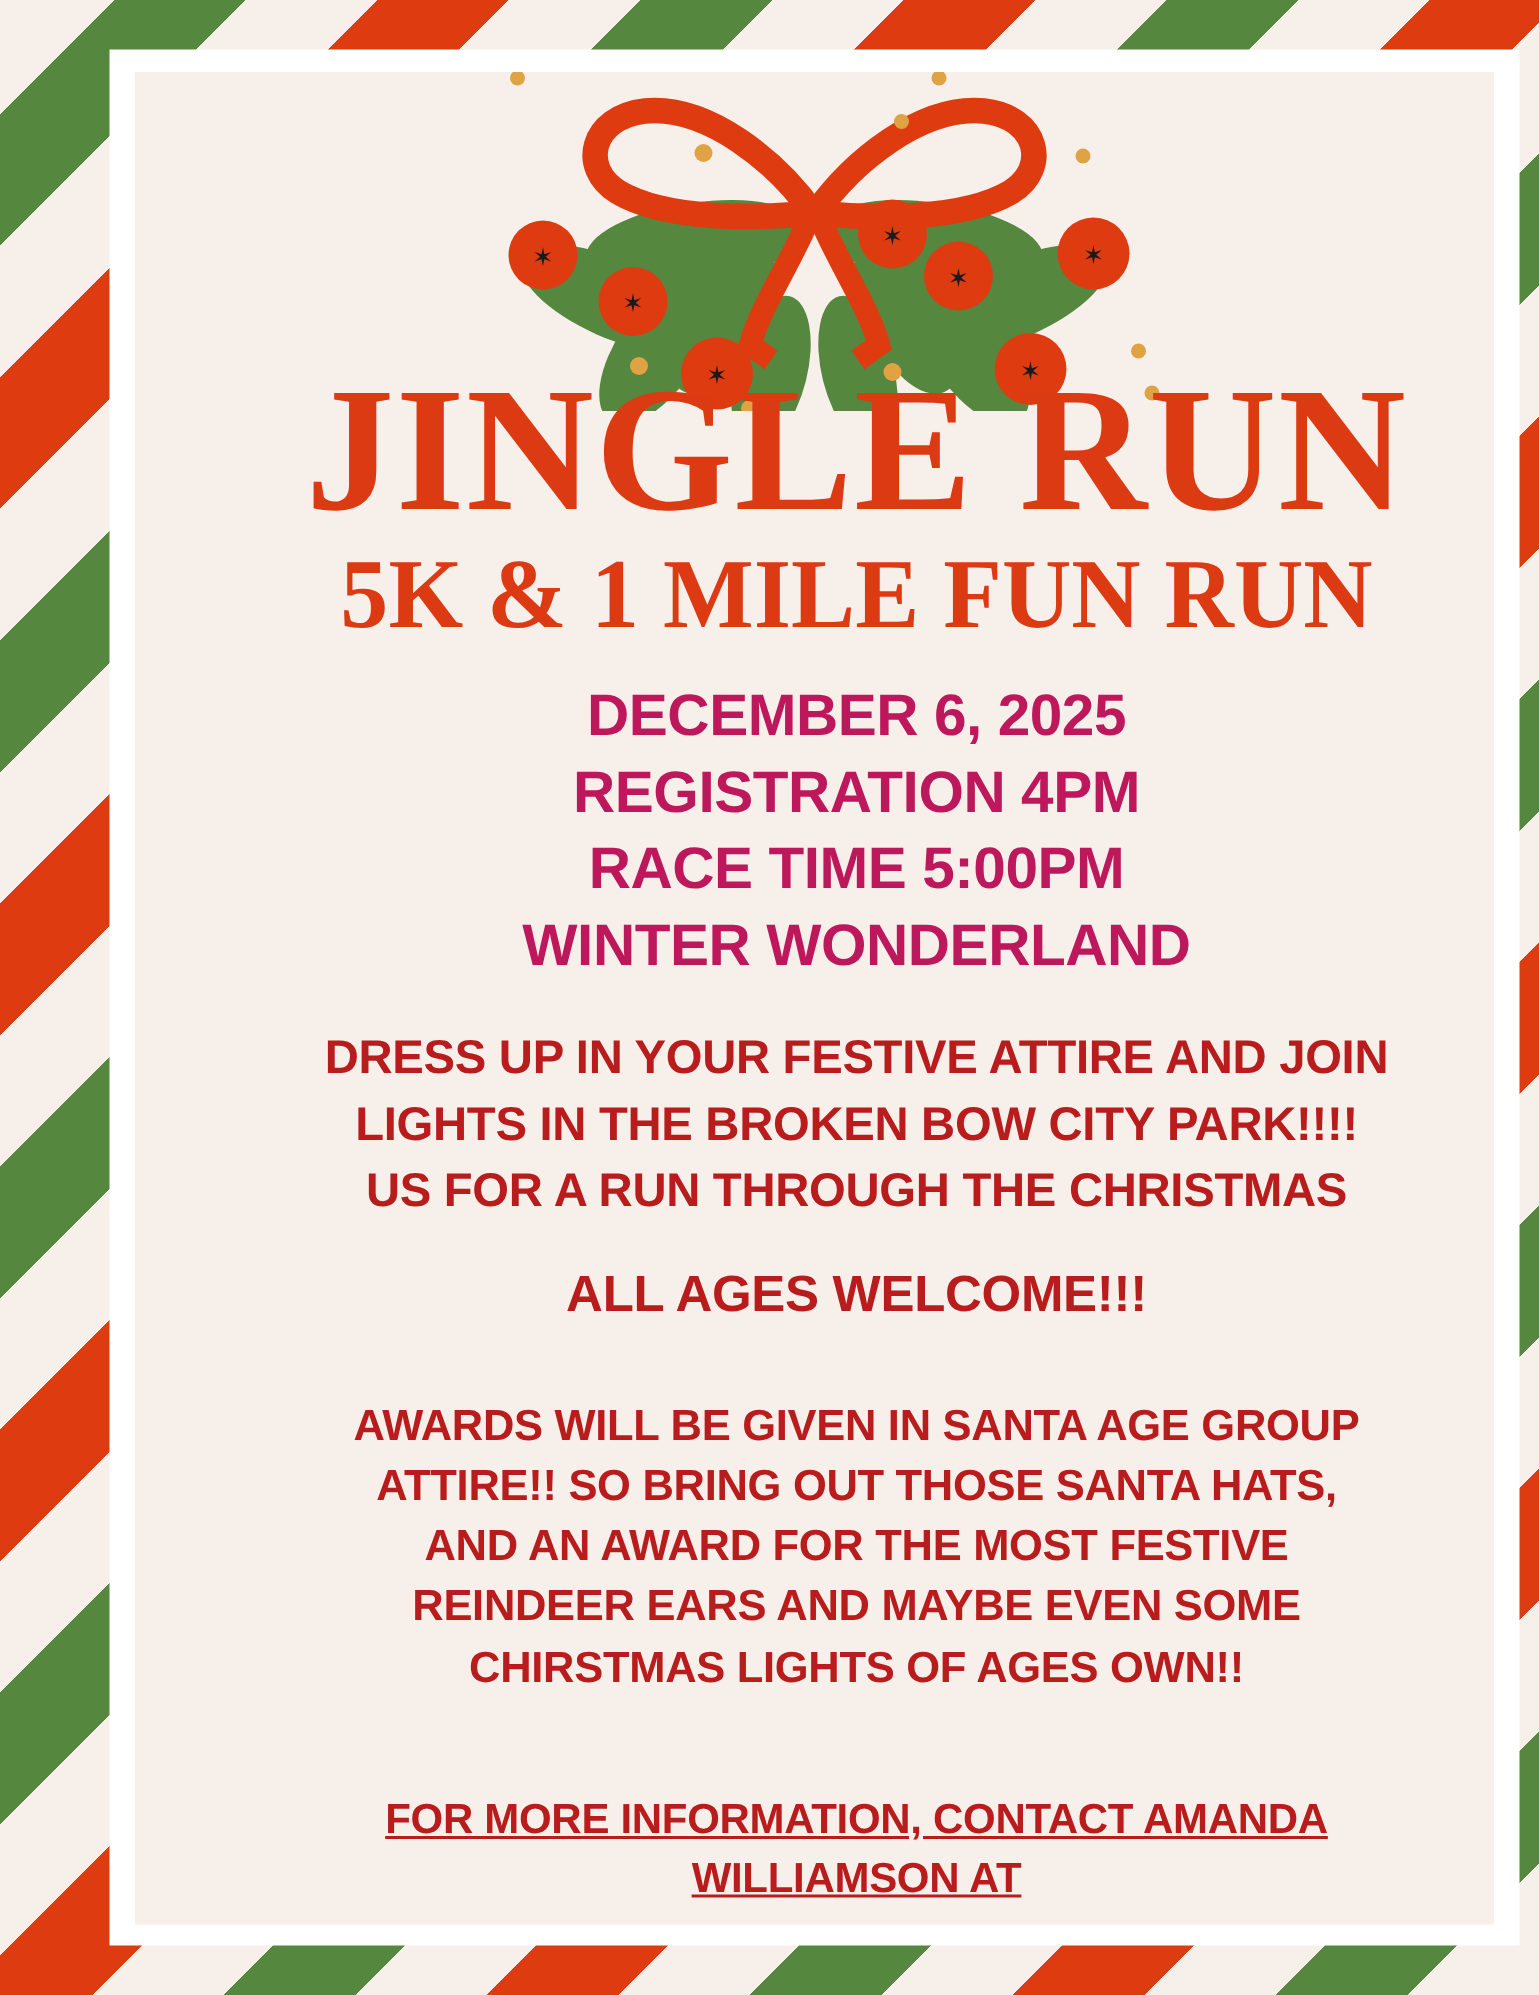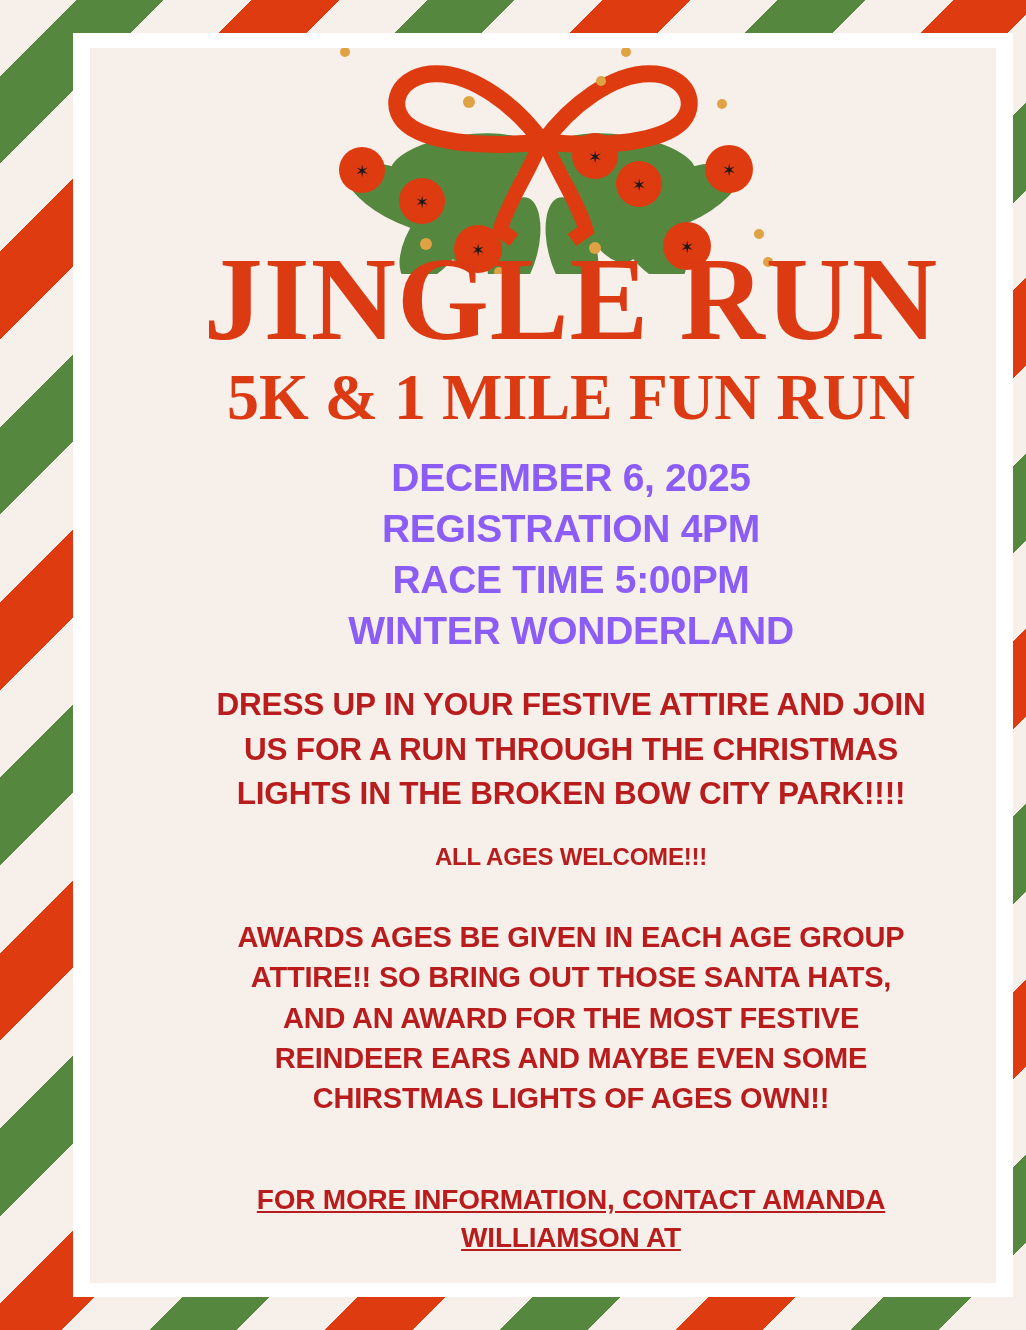--- a/index.html
+++ b/index.html
@@ -97,21 +97,21 @@
     transform: scaleX(0.97);
   }
 
   .details {
     margin: 0;
     padding-top: 22px;
   }
   .details .line {
     font-family: "Liberation Sans", sans-serif;
     font-weight: bold;
-    color: #8b5cf6;
+    color: #be185d;
     font-size: 39px;
     line-height: 1.31;
     letter-spacing: -0.3px;
     white-space: nowrap;
   }
 
   .para {
     font-family: "Liberation Sans", sans-serif;
     font-weight: bold;
     color: #b91c1c;
@@ -124,21 +124,21 @@
   #desc-block .line {
     font-size: 31.5px;
     line-height: 1.4;
     white-space: nowrap;
   }
 
   #allages-block {
     padding-top: 26px;
   }
   #allages-block .line {
-    font-size: 24px;
+    font-size: 34px;
     line-height: 1.35;
     white-space: nowrap;
   }
 
   #awards-block {
     padding-top: 44px;
   }
   #awards-block .line {
     font-size: 29px;
     line-height: 1.39;
@@ -253,30 +253,30 @@
 
         <div class="details">
           <div class="line">DECEMBER 6, 2025</div>
           <div class="line">REGISTRATION 4PM</div>
           <div class="line">RACE TIME 5:00PM</div>
           <div class="line">WINTER WONDERLAND</div>
         </div>
 
         <div id="desc-block" class="para">
           <div class="line">DRESS UP IN YOUR FESTIVE ATTIRE AND JOIN</div>
+          <div class="line">LIGHTS IN THE BROKEN BOW CITY PARK!!!!</div>
           <div class="line">US FOR A RUN THROUGH THE CHRISTMAS</div>
-          <div class="line">LIGHTS IN THE BROKEN BOW CITY PARK!!!!</div>
         </div>
 
         <div id="allages-block" class="para">
           <div class="line">ALL AGES WELCOME!!!</div>
         </div>
 
         <div id="awards-block" class="para">
-          <div class="line">AWARDS AGES BE GIVEN IN EACH AGE GROUP</div>
+          <div class="line">AWARDS WILL BE GIVEN IN SANTA AGE GROUP</div>
           <div class="line">ATTIRE!! SO BRING OUT THOSE SANTA HATS,</div>
           <div class="line">AND AN AWARD FOR THE MOST FESTIVE</div>
           <div class="line">REINDEER EARS AND MAYBE EVEN SOME</div>
           <div class="line">CHIRSTMAS LIGHTS OF AGES OWN!!</div>
         </div>
 
         <div id="contact-block" class="para">
           <div class="line">FOR MORE INFORMATION, CONTACT AMANDA</div>
           <div class="line">WILLIAMSON AT</div>
 

